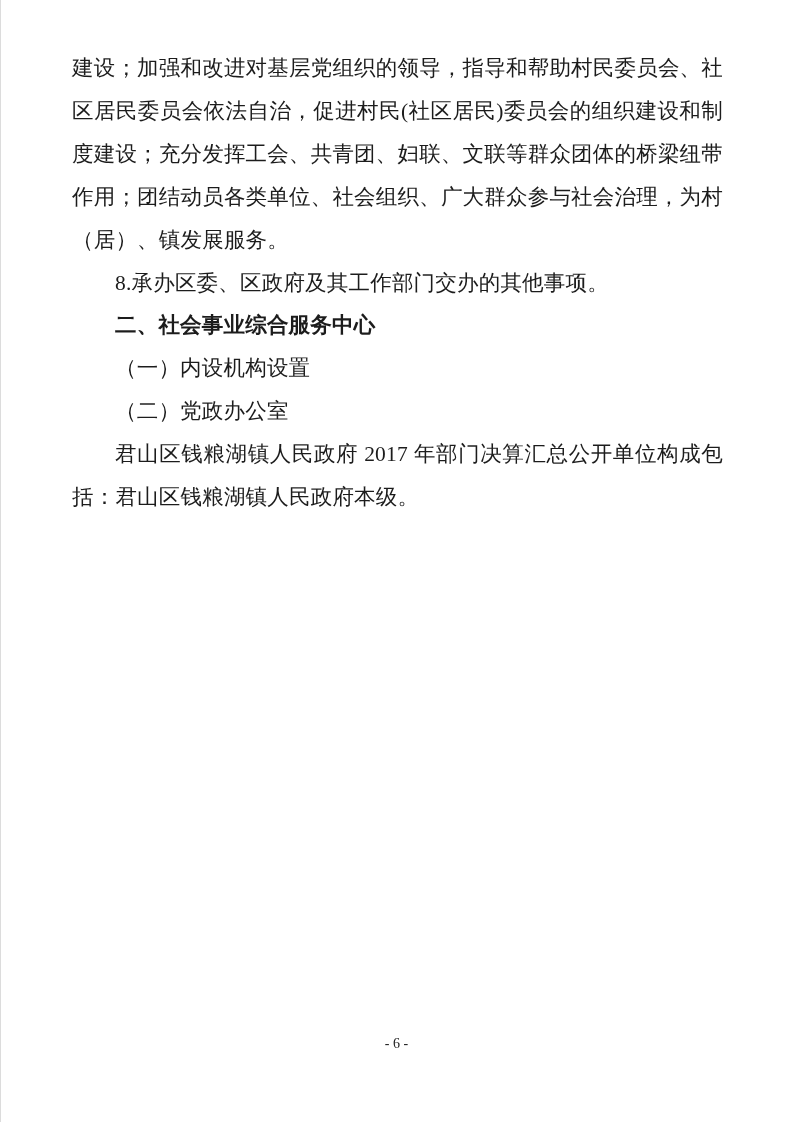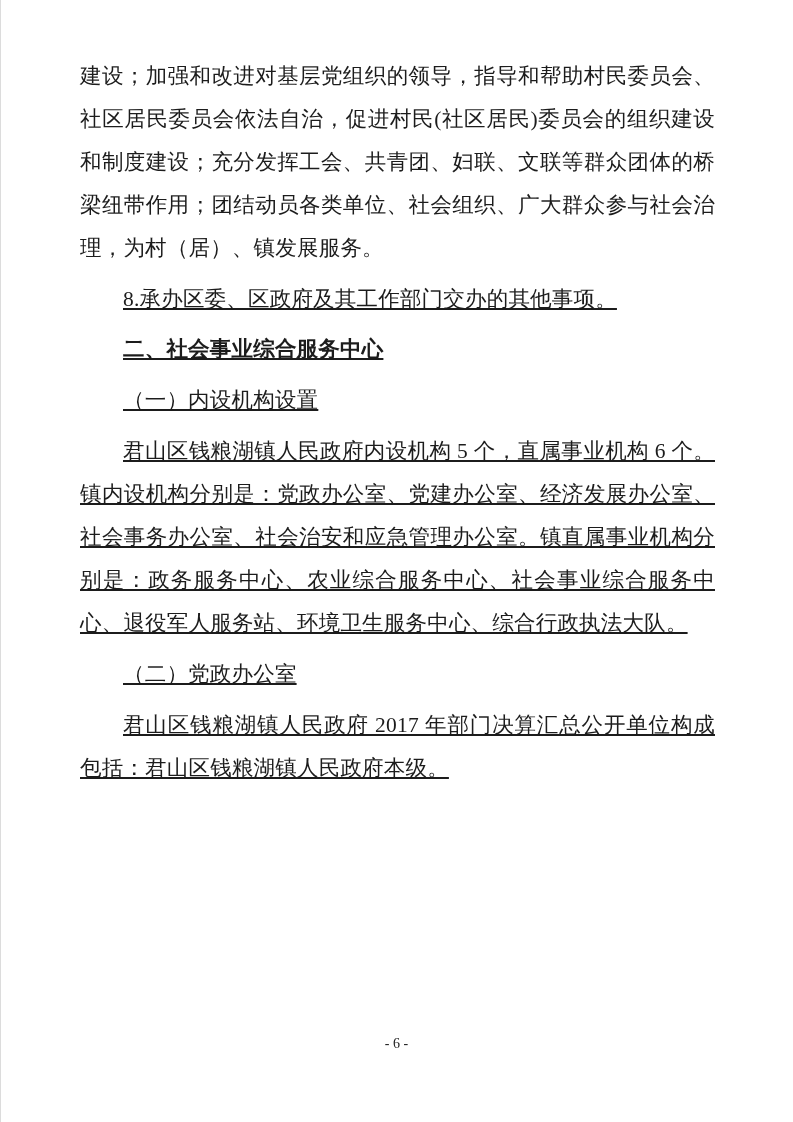--- a/index.html
+++ b/index.html
@@ -28,26 +28,25 @@
     position: absolute;
     left: 72px;
     top: 47px;
     width: 651px;
     font-size: 21.5px;
     line-height: 42.9px;
     text-align: justify;
     letter-spacing: 0.2px;
   }
   .content p {
-    margin: 8px;
+    margin: 0;
     padding: 0;
   }
   .indent {
     text-indent: 2em;
-    text-decoration: underline;
   }
   .heading {
     font-weight: 700;
   }
   .footer {
     position: absolute;
     left: 0;
     top: 1034px;
     width: 100%;
     text-align: center;
@@ -66,21 +65,20 @@
 
   <div class="content">
     <p>建设；加强和改进对基层党组织的领导，指导和帮助村民委员会、社区居民委员会依法自治，促进村民(社区居民)委员会的组织建设和制度建设；充分发挥工会、共青团、妇联、文联等群众团体的桥梁纽带作用；团结动员各类单位、社会组织、广大群众参与社会治理，为村（居）、镇发展服务。</p>
 
     <p class="indent">8.承办区委、区政府及其工作部门交办的其他事项。</p>
 
     <p class="indent heading">二、社会事业综合服务中心</p>
 
     <p class="indent">（一）内设机构设置</p>
 
-    <p class="indent">君山区钱粮湖镇人民政府内设机构 5 个，直属事业机构 6 个。镇内设机构分别是：党政办公室、党建办公室、经济发展办公室、社会事务办公室、社会治安和应急管理办公室。镇直属事业机构分别是：政务服务中心、农业综合服务中心、社会事业综合服务中心、退役军人服务站、环境卫生服务中心、综合行政执法大队。</p>
 
     <p class="indent">（二）党政办公室</p>
 
     <p class="indent">君山区钱粮湖镇人民政府 2017 年部门决算汇总公开单位构成包括：君山区钱粮湖镇人民政府本级。</p>
   </div>
 
   <div class="footer">- 6 -</div>
 
 </div>
 

